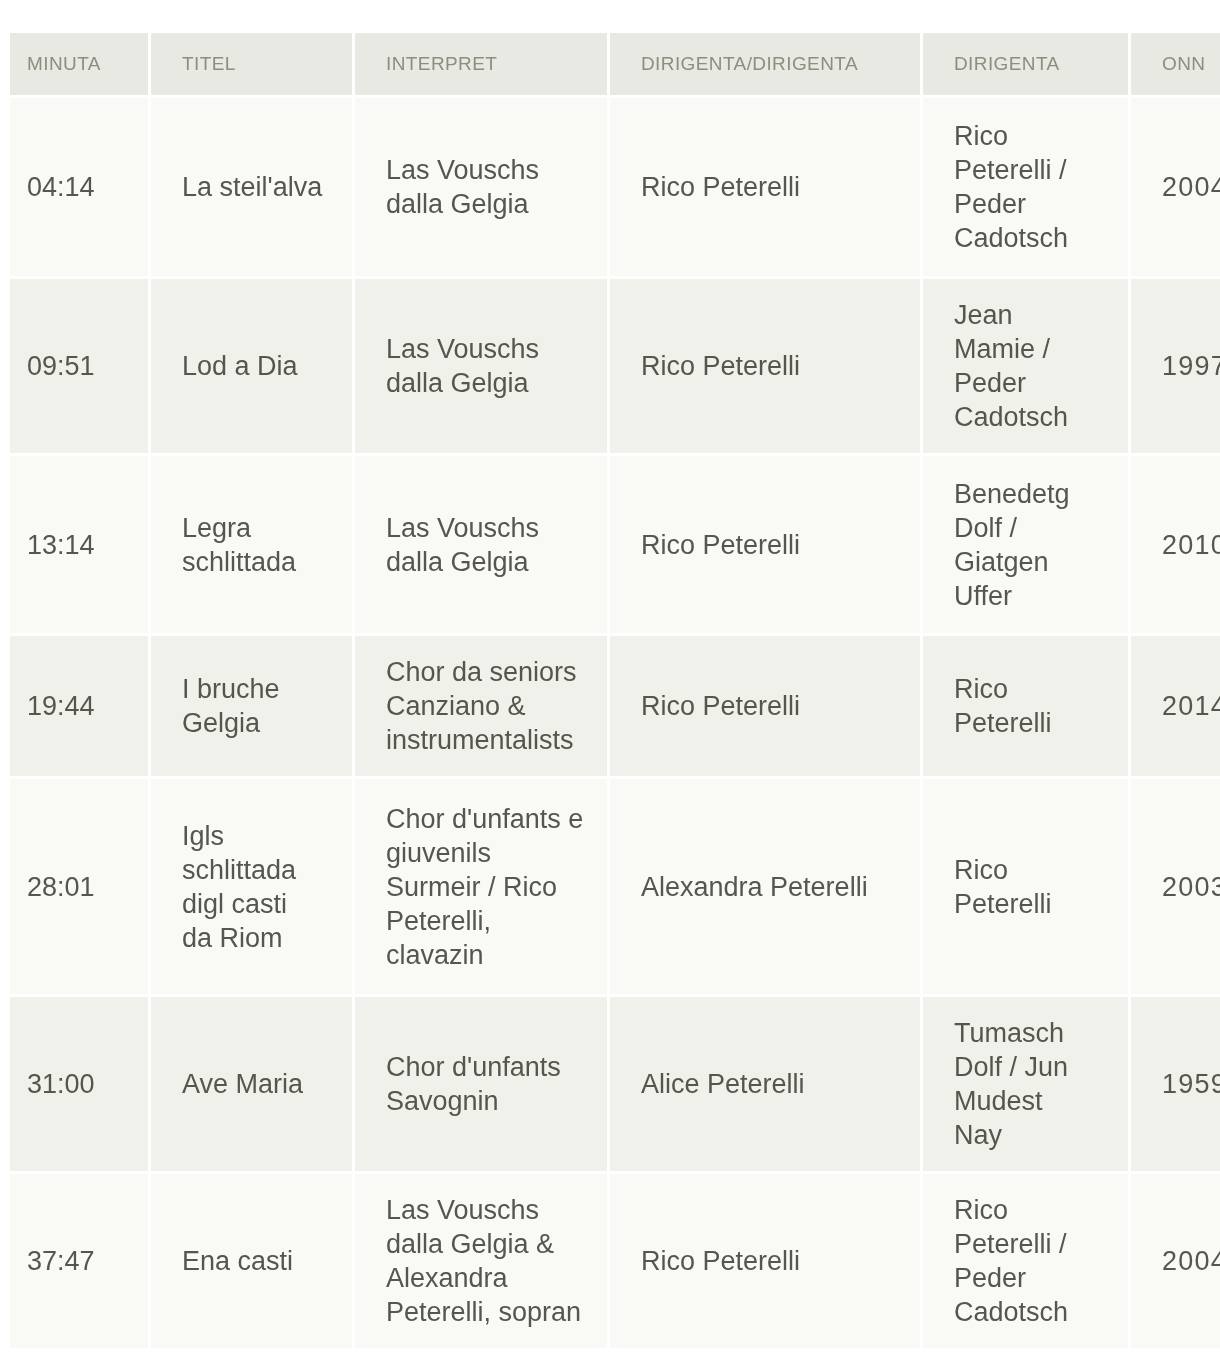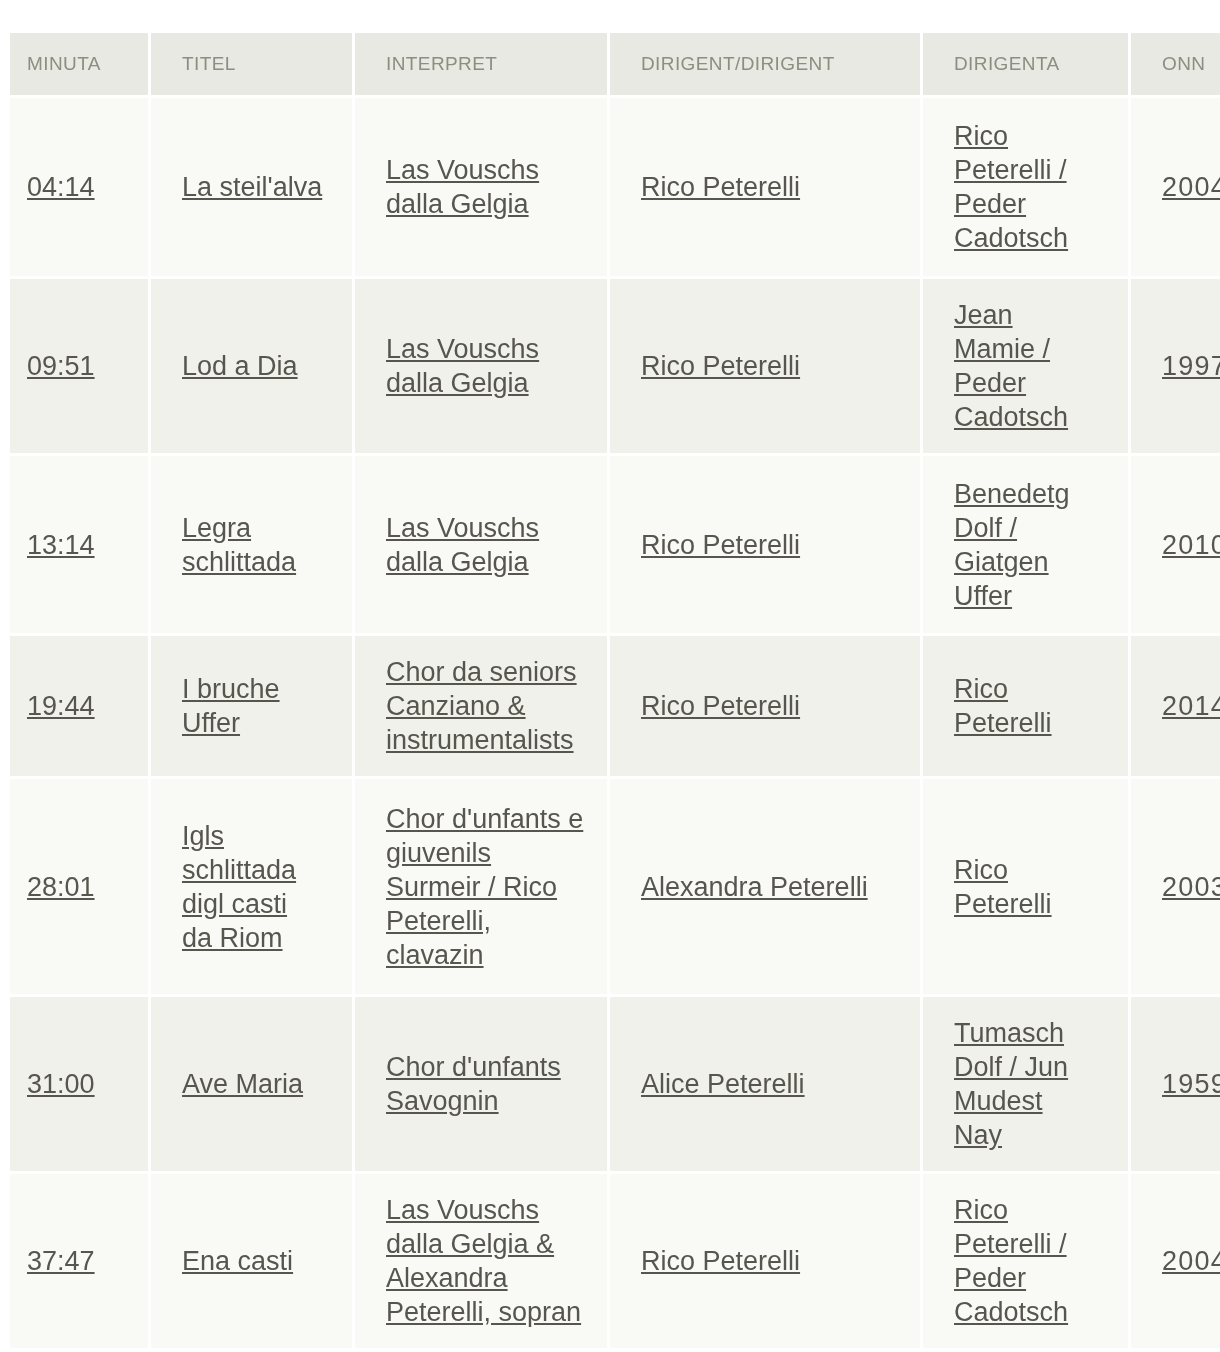--- a/index.html
+++ b/index.html
@@ -37,21 +37,20 @@
     background:var(--row-light);
     color:var(--body-text);
     font-size:27px;
     font-weight:300;
     line-height:34px;
     text-align:left;
     vertical-align:middle;
     padding:19px 10px 19px 31px;
     white-space:pre-line;
     overflow:hidden;
-    text-decoration:underline;
   }
   tbody tr:nth-child(even) td{background:var(--row-dark);}
   th.first, td.first{padding-left:17px;}
   td.year{letter-spacing:1.2px;white-space:nowrap;}
   tr.r1{height:178px;} tr.r2{height:171px;} tr.r3{height:177px;}
   tr.r4{height:139px;} tr.r5{height:215px;} tr.r6{height:171px;}
   tr.r7{height:172px;}
 </style>
 </head>
 <body>
@@ -64,21 +63,21 @@
       <col style="width:252px">
       <col style="width:310px">
       <col style="width:205px">
       <col style="width:200px">
     </colgroup>
     <thead>
       <tr>
         <th class="first">MINUTA</th>
         <th>TITEL</th>
         <th>INTERPRET</th>
-        <th>DIRIGENT/DIRIGENT</th>
+        <th>DIRIGENTA/DIRIGENTA</th>
         <th>DIRIGENTA</th>
         <th>ONN</th>
       </tr>
     </thead>
     <tbody>
       <tr class="r1">
         <td class="first">04:14</td>
         <td>La steil'alva</td>
         <td>Las Vouschs
 dalla Gelgia</td>
@@ -110,21 +109,21 @@
         <td>Rico Peterelli</td>
         <td>Benedetg
 Dolf /
 Giatgen
 Uffer</td>
         <td class="year">2010</td>
       </tr>
       <tr class="r4">
         <td class="first">19:44</td>
         <td>I bruche
-Uffer</td>
+Gelgia</td>
         <td>Chor da seniors
 Canziano &amp;
 instrumentalists</td>
         <td>Rico Peterelli</td>
         <td>Rico
 Peterelli</td>
         <td class="year">2014</td>
       </tr>
       <tr class="r5">
         <td class="first">28:01</td>

